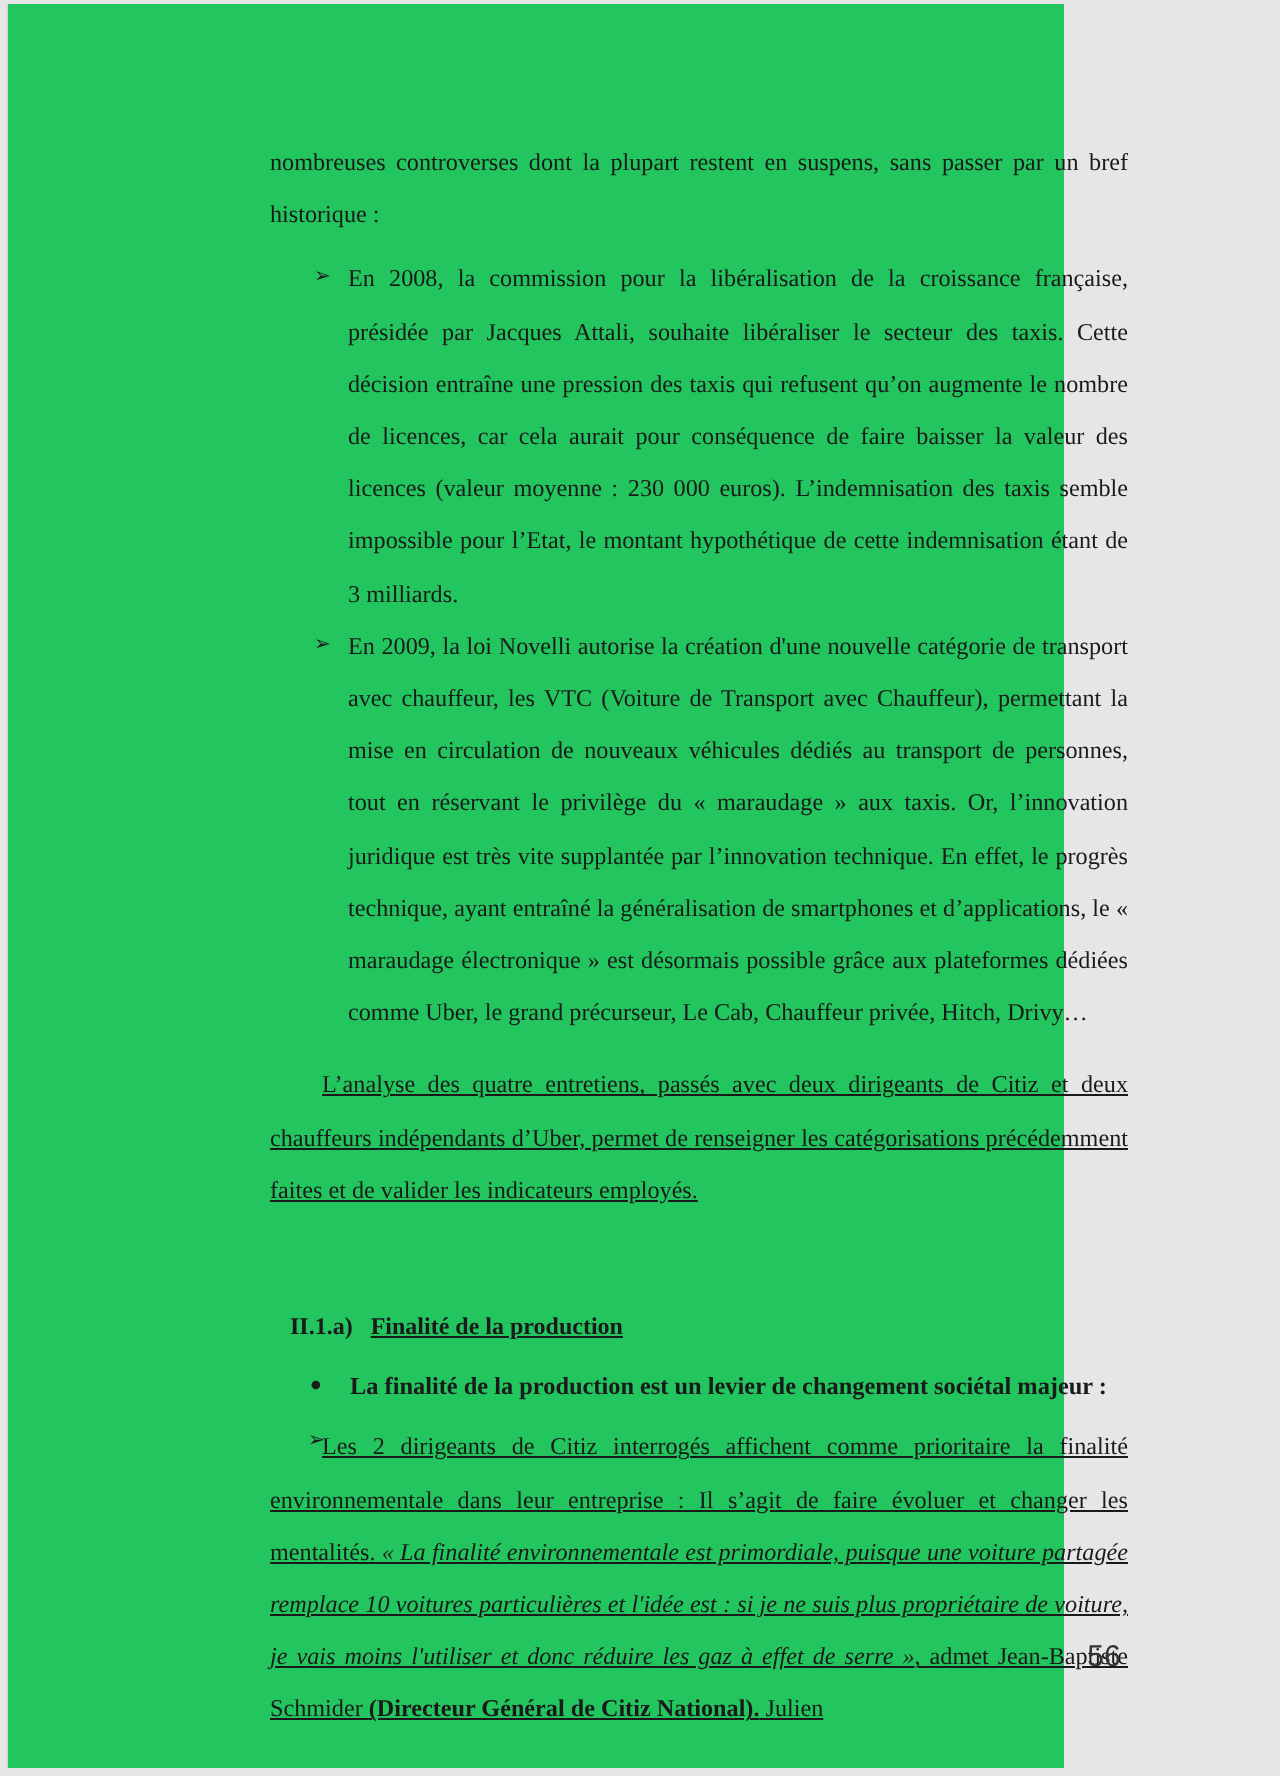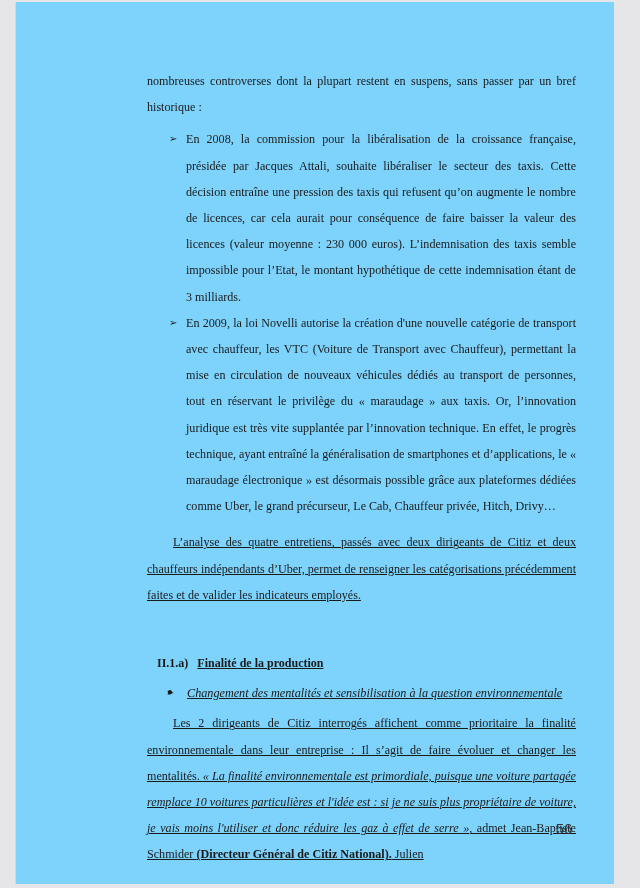--- a/index.html
+++ b/index.html
@@ -5,25 +5,25 @@
     html, body {
       margin: 0;
       padding: 0;
       width: 640px;
       height: 888px;
       overflow: hidden;
       background: #e6e6e9;
     }
     .page {
       position: absolute;
-      left: 16px;
+      left: 4px;
       top: 2px;
-      width: 598px;
+      width: 528px;
       height: 882px;
-      background: #7dd3fc;
+      background: #22c55e;
       box-shadow: -1px 0 0 #d8d8dc;
     }
     .content {
       position: absolute;
       left: 131px;
       top: 66px;
       width: 429px;
       font-family: "Liberation Serif", serif;
       font-size: 12.1px;
       color: #1a1a1a;
@@ -126,25 +126,25 @@
 
     <p class="para-indent analysis">L’analyse des quatre entretiens, passés avec deux dirigeants de Citiz et deux chauffeurs indépendants d’Uber, permet de renseigner les catégorisations précédemment faites et de valider les indicateurs employés.</p>
 
     <div class="section-heading">
       <span class="num">II.1.a)</span>
       <span class="title">Finalité de la production</span>
     </div>
 
     <div class="bold-bullet">
       <span class="dot">•</span>
+      <span>La finalité de la production est un levier de changement sociétal majeur :</span>
     </div>
 
     <div class="sub-heading">
       <span class="arrow">➢</span>
-      <span>Changement des mentalités et sensibilisation à la question environnementale</span>
     </div>
 
     <p class="para-indent final"><span>Les 2 dirigeants de Citiz interrogés affichent comme prioritaire la finalité environnementale dans leur entreprise : Il s’agit de faire évoluer et changer les mentalités. </span><span class="quote">« La finalité environnementale est primordiale, puisque une voiture partagée remplace 10 voitures particulières et l'idée est : si je ne suis plus propriétaire de voiture, je vais moins l'utiliser et donc réduire les gaz à effet de serre »</span><span>, admet Jean-Baptiste Schmider </span><span class="speaker-title">(Directeur Général de Citiz National).</span><span> Julien</span></p>
 
   </div>
 
   <div class="page-number">56</div>
 </div>
 
 </body></html>

